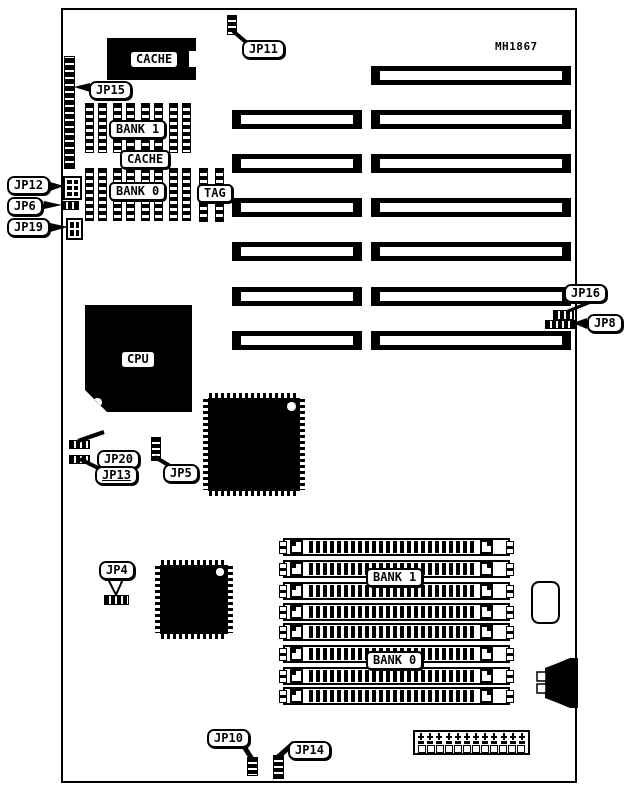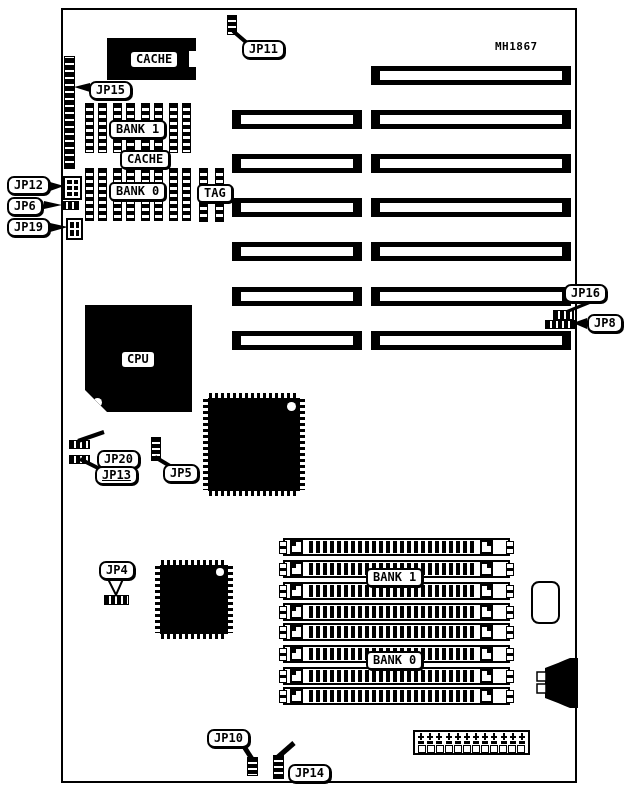--- a/index.html
+++ b/index.html
@@ -213,21 +213,21 @@
   <div class="jlabel" style="left:7px;top:176px;">JP12</div>
   <div class="jlabel" style="left:7px;top:197px;">JP6</div>
   <div class="jlabel" style="left:7px;top:218px;">JP19</div>
   <div class="jlabel" style="left:564px;top:284px;">JP16</div>
   <div class="jlabel" style="left:587px;top:314px;">JP8</div>
   <div class="jlabel" style="left:97px;top:416px;margin-top:34px;">JP20</div>
   <div class="jlabel" style="left:95px;top:466px;text-decoration:underline;">JP13</div>
   <div class="jlabel" style="left:163px;top:464px;">JP5</div>
   <div class="jlabel" style="left:99px;top:561px;">JP4</div>
   <div class="jlabel" style="left:207px;top:729px;">JP10</div>
-  <div class="jlabel" style="left:288px;top:764px;">JP14</div>
+  <div class="jlabel" style="left:288px;top:741px;">JP14</div>
 
 <div class="slot" style="left: 371px; top: 66px; width: 200px;"></div>
     <div class="slot" style="left: 232px; top: 110px; width: 130px;"></div>
     <div class="slot" style="left: 371px; top: 110px; width: 200px;"></div>
     <div class="slot" style="left: 232px; top: 154px; width: 130px;"></div>
     <div class="slot" style="left: 371px; top: 154px; width: 200px;"></div>
     <div class="slot" style="left: 232px; top: 198px; width: 130px;"></div>
     <div class="slot" style="left: 371px; top: 198px; width: 200px;"></div>
     <div class="slot" style="left: 232px; top: 242px; width: 130px;"></div>
     <div class="slot" style="left: 371px; top: 242px; width: 200px;"></div>

